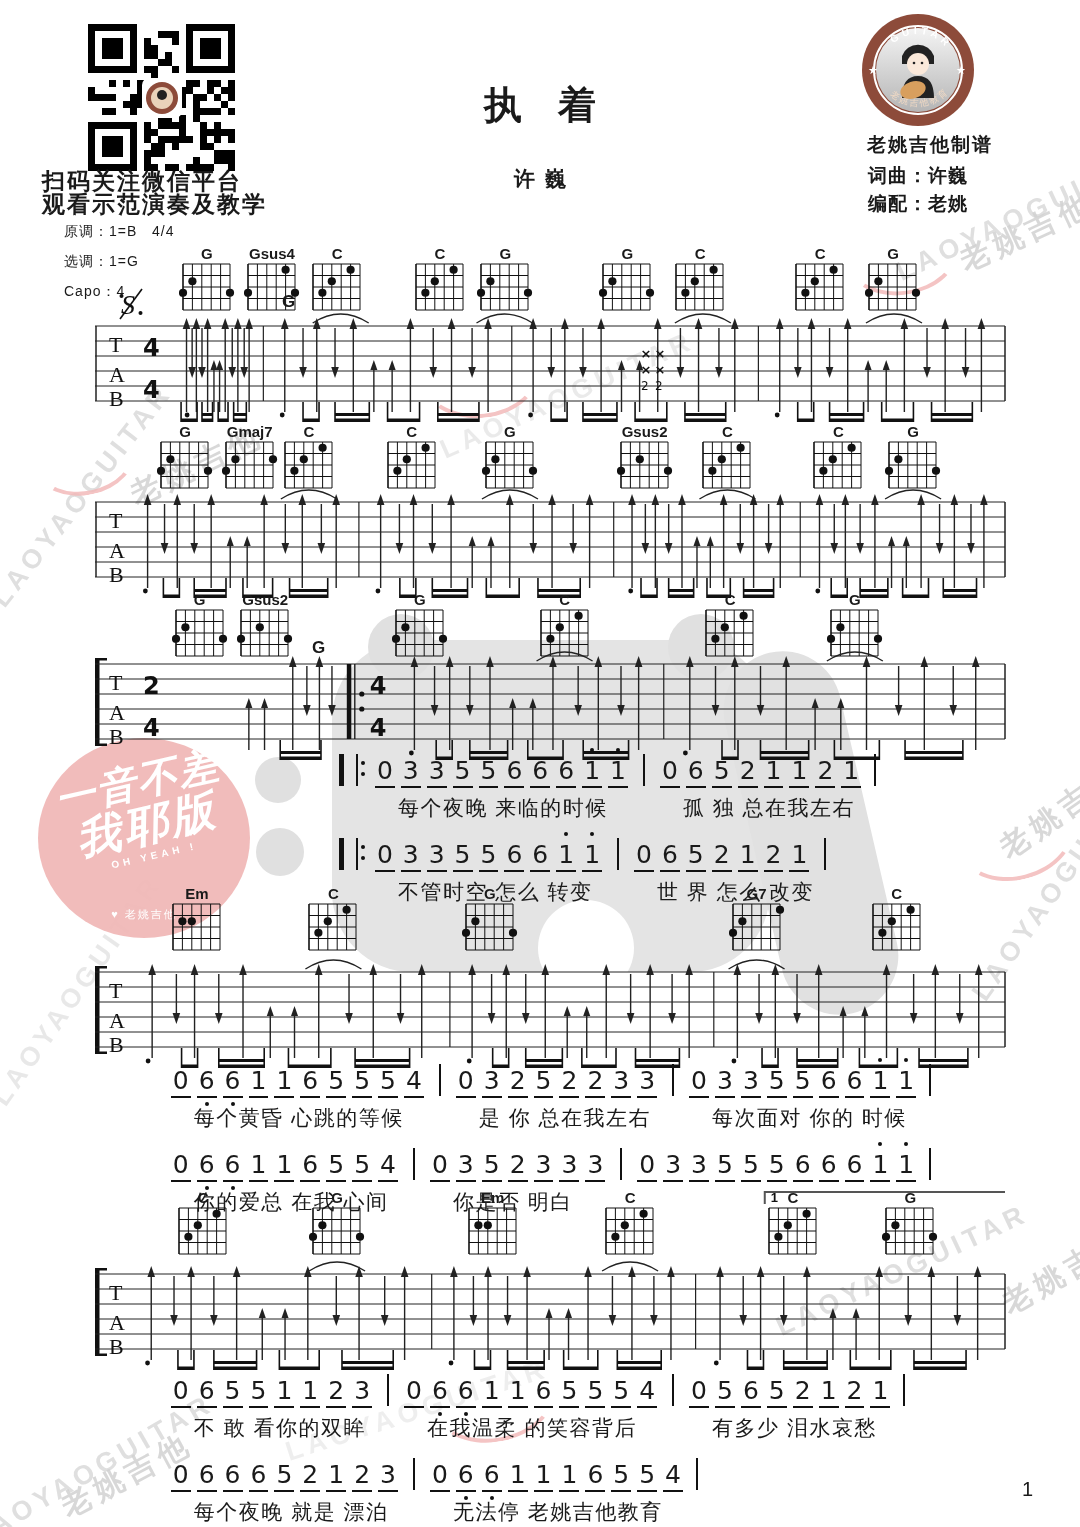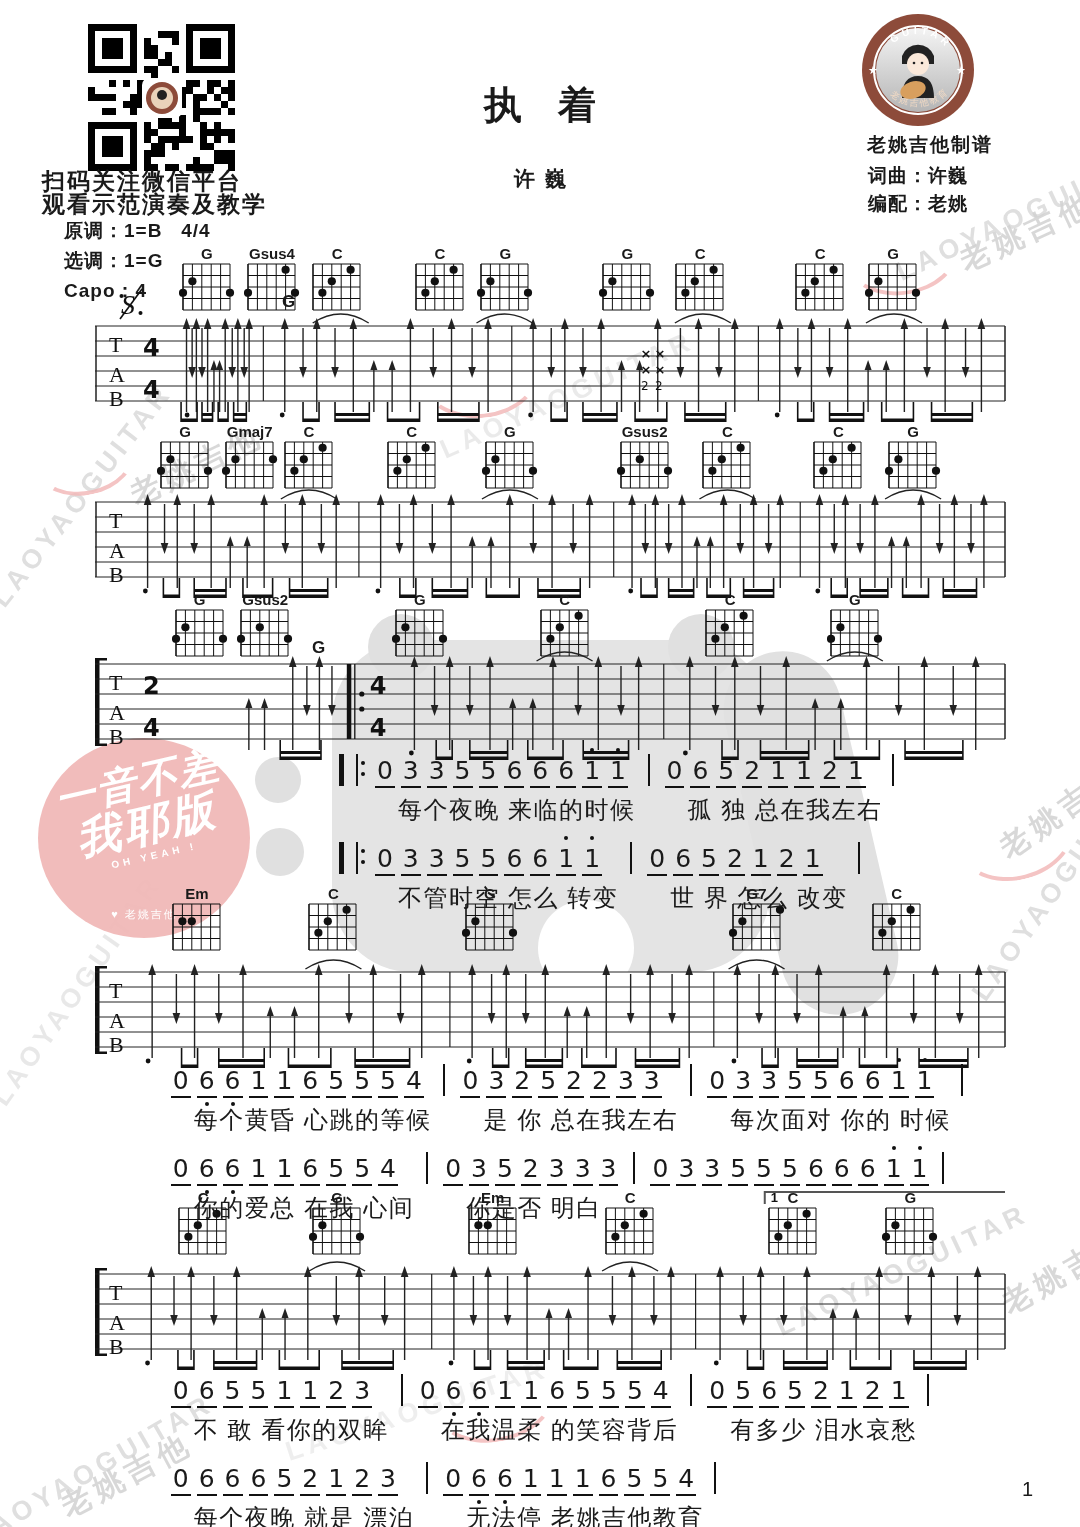--- a/index.html
+++ b/index.html
@@ -22,37 +22,37 @@
   .stamp-l2{font-size:44px;letter-spacing:4px;}
   .stamp-sub{font-size:10px;letter-spacing:4px;font-style:normal;font-weight:600;margin-top:4px;}
   .stamp-brand{position:absolute;bottom:16px;width:100%;text-align:center;color:#fff;font-size:11px;letter-spacing:2px;}
   
   .qr-cap{position:absolute;width:240px;text-align:left;font-size:23px;letter-spacing:2px;font-weight:600;}
   .title{position:absolute;left:0;top:80px;width:1080px;text-align:center;font-size:38px;font-weight:bold;
          letter-spacing:36px;padding-left:36px;box-sizing:border-box;}
   .artist{position:absolute;left:0;top:165px;width:1080px;text-align:center;font-size:21px;letter-spacing:10px;padding-left:10px;box-sizing:border-box;font-weight:600;}
   .studio{position:absolute;left:840px;top:132px;width:180px;text-align:center;font-size:19px;font-weight:600;letter-spacing:2px;}
   .credits{position:absolute;left:868px;top:162px;font-size:19px;font-weight:700;line-height:28px;letter-spacing:1px;}
-  .keyinfo{position:absolute;left:64px;top:216px;font-size:19px;font-weight:700;line-height:30px;letter-spacing:1px;}
+  .keyinfo{position:absolute;left:64px;top:216px;font-size:14px;font-weight:400;line-height:30px;letter-spacing:1px;}
   
   .chordrow{position:absolute;left:95px;width:910px;height:70px;}
   .chd{position:absolute;width:56px;text-align:center;}
   .chd-name{font-size:15px;font-weight:600;line-height:16px;}
   .chd-lab{position:absolute;font-size:17px;font-weight:600;top:46px;}
   .staff{position:absolute;left:95px;overflow:visible;}
   
   .verse{position:absolute;}
   .vline{display:flex;align-items:flex-start;margin-bottom:14px;}
   .vm{display:flex;flex-direction:column;}
   .vn{display:flex;align-items:flex-end;height:36px;}
   .nt{position:relative;margin:0 3px;padding:0 2px;border-bottom:2px solid #111;
       font-family:"DejaVu Sans",sans-serif;font-size:25px;line-height:30px;}
   .nt i{position:absolute;left:50%;margin-left:-2px;width:4px;height:4px;border-radius:50%;background:#111;}
   .nt i.hd{top:-8px;} .nt i.ld{bottom:-10px;}
-  .lyr{font-size:24px;margin:6px 0 0 26px;white-space:nowrap;letter-spacing:1.5px;font-weight:500;}
+  .lyr{font-size:21px;margin:6px 0 0 26px;white-space:nowrap;letter-spacing:1.5px;font-weight:500;}
   .msep{width:2px;height:32px;background:#111;margin:2px 12px 0 12px;}
   .ebar{width:2px;height:32px;background:#111;margin:2px 0 0 10px;}
   .rpt{position:relative;width:12px;height:32px;border-left:5px solid #111;border-right:2px solid #111;margin:2px 14px 0 0;}
   .rpt::after{content:"";position:absolute;right:-9px;top:7px;width:4px;height:4px;border-radius:50%;
               background:#111;box-shadow:0 11px 0 #111;}
   .pagenum{position:absolute;left:1022px;top:1478px;font-size:20px;}
 </style>
 </head>
 <body>
 

